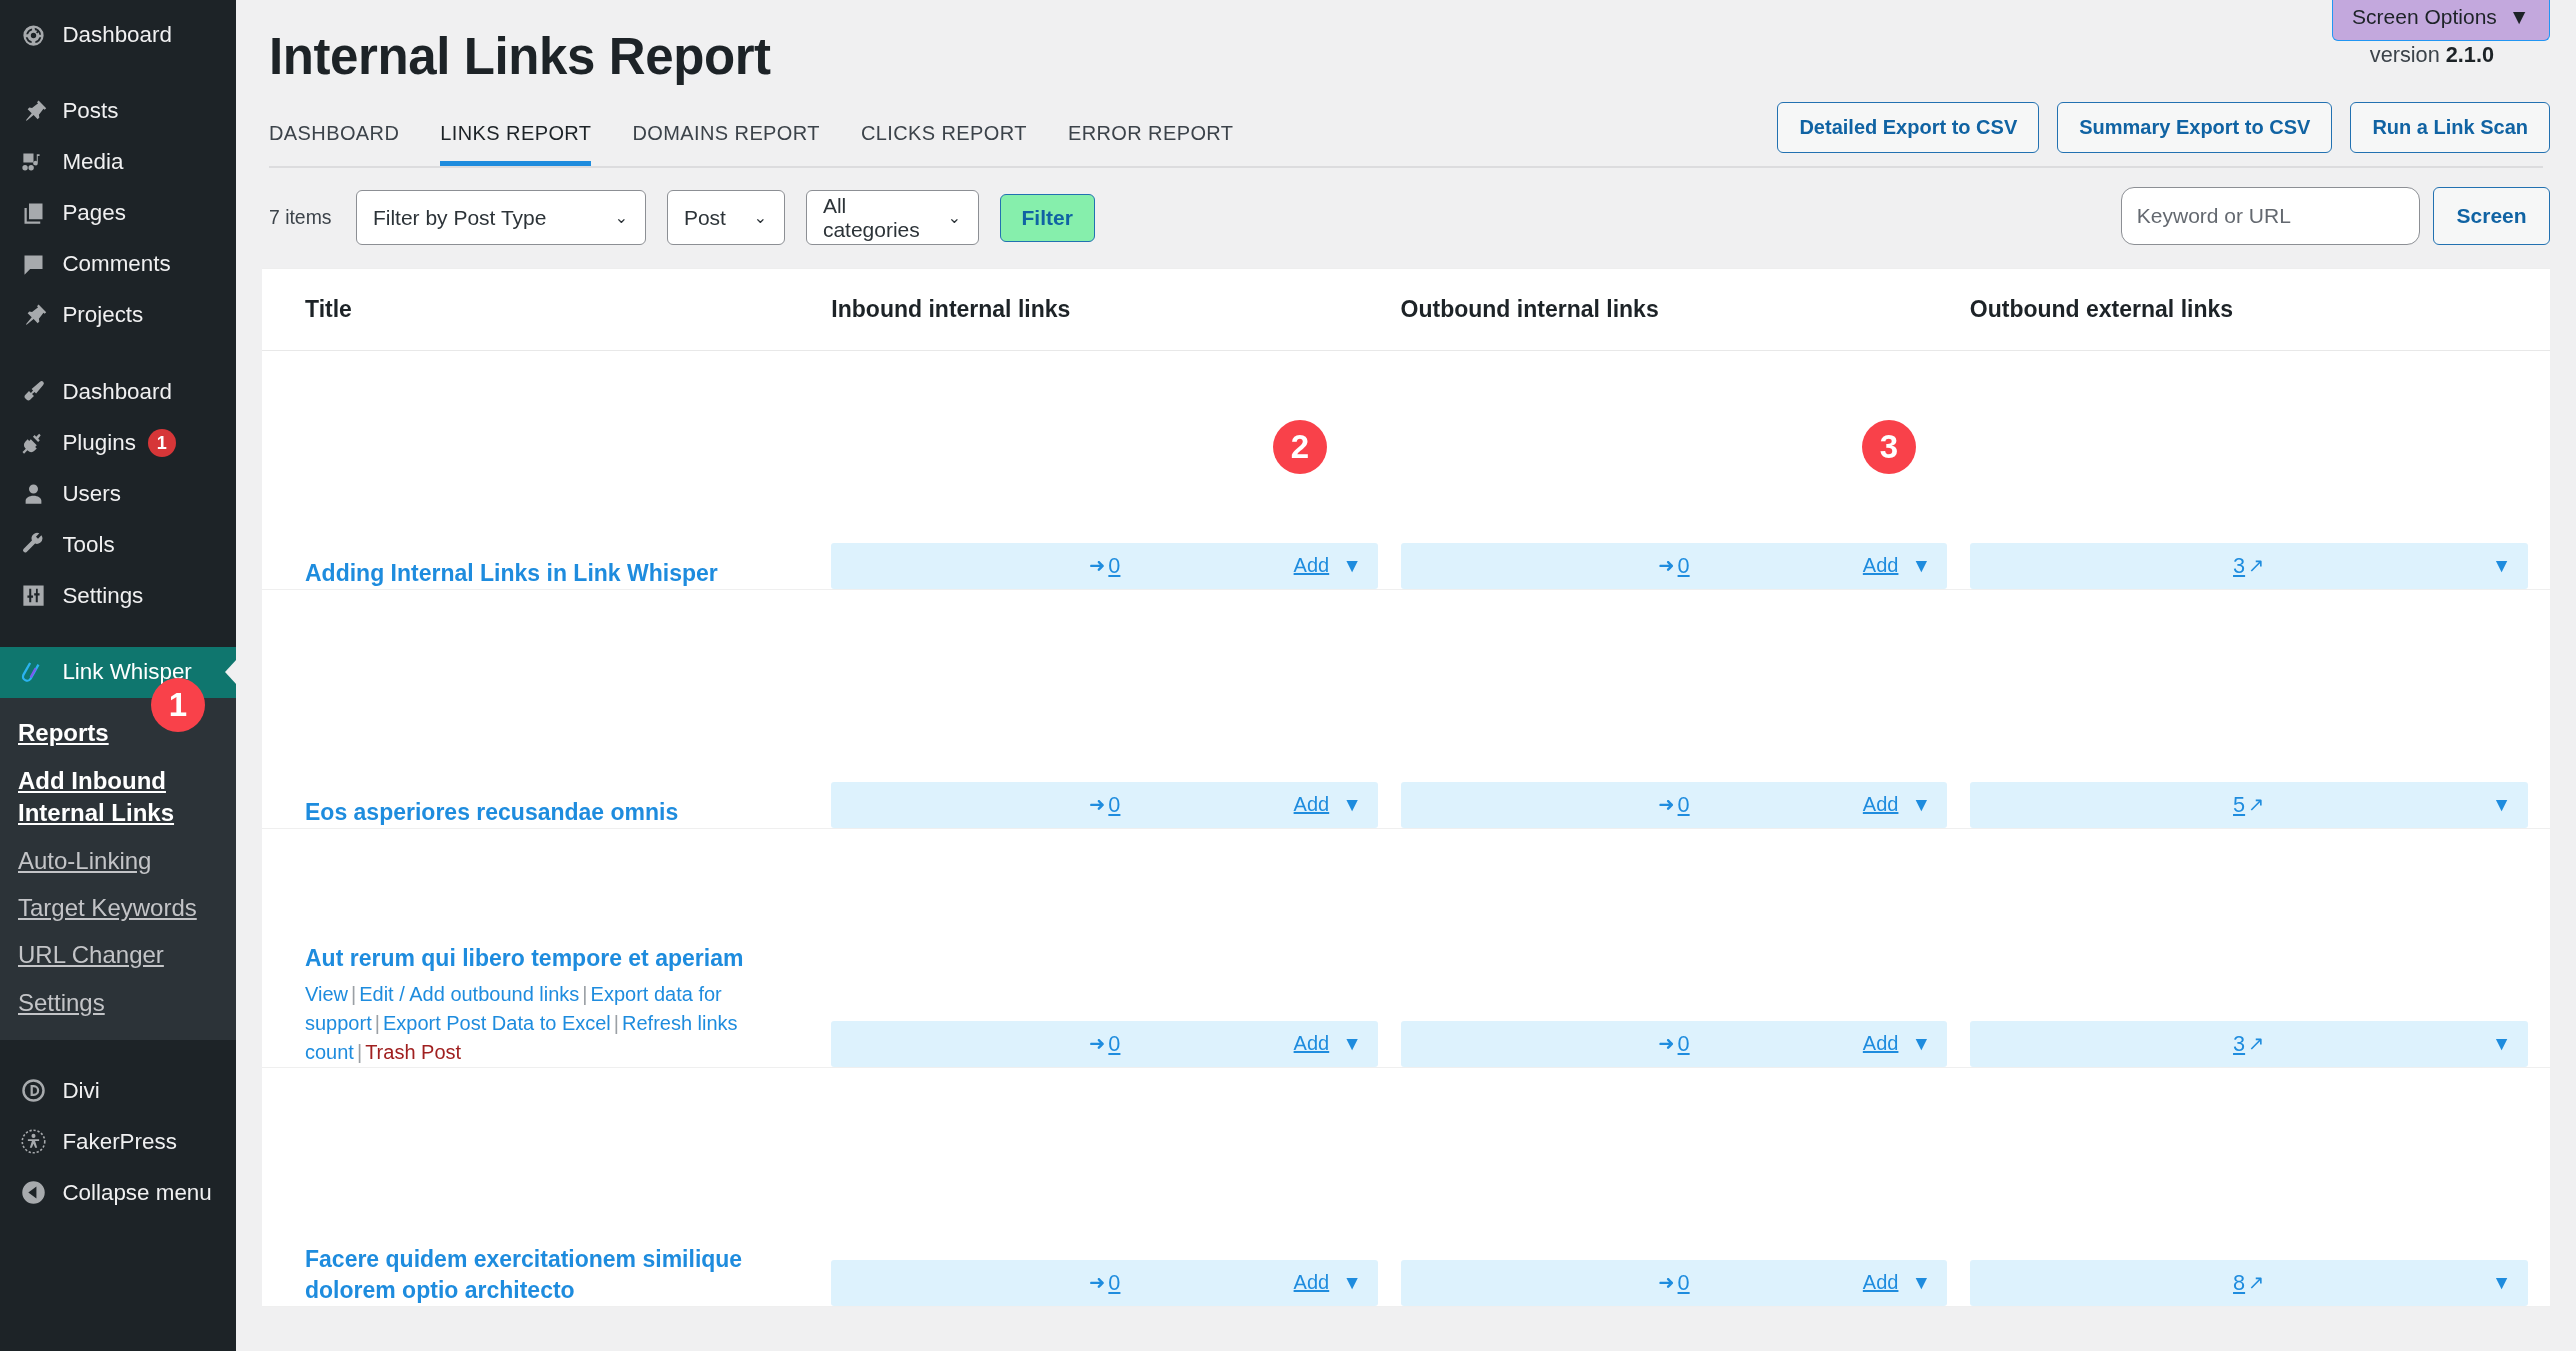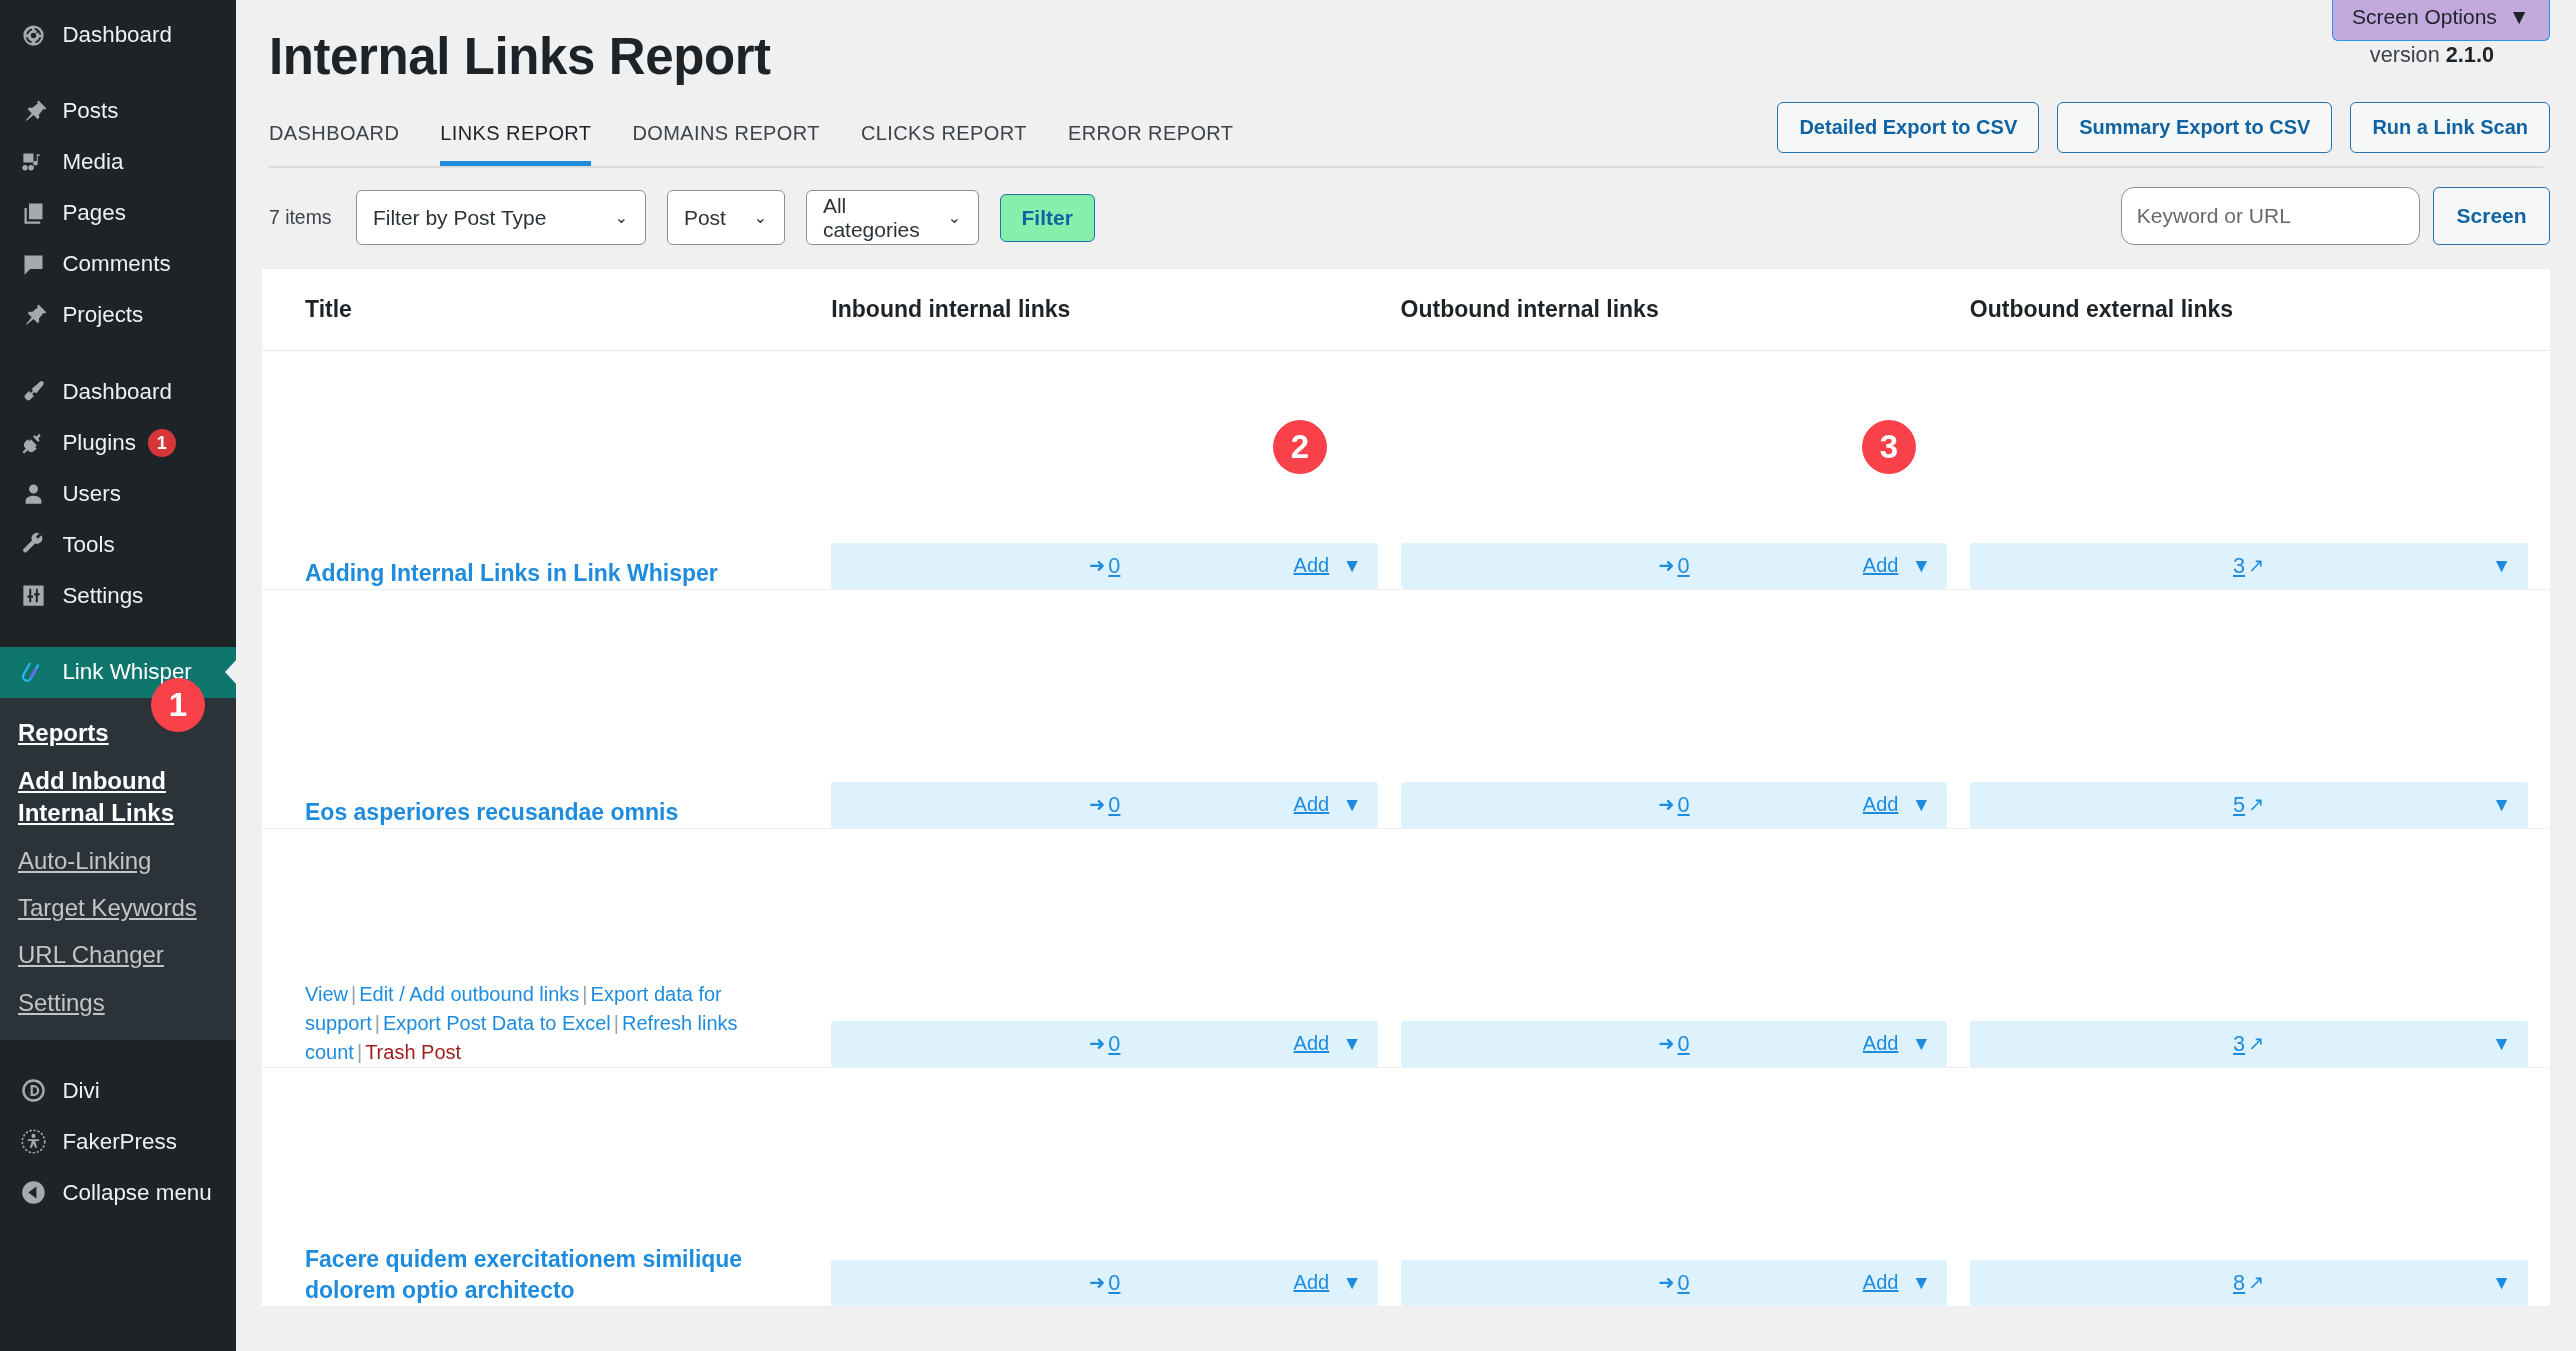--- a/index.html
+++ b/index.html
@@ -536,20 +536,21 @@
             </span>
             <span class="lb-right">
               <span class="lb-caret">▼</span>
             </span>
           </div>
         </div>
       </div>
 
       <div class="trow">
         <div class="cell-title">
+          <span class="row-title">Aut rerum qui libero tempore et aperiam</span>
           <div class="row-actions">
             <a>View</a><span class="sep">|</span><a>Edit / Add outbound links</a><span class="sep">|</span><a>Export data for support</a><span class="sep">|</span><a>Export Post Data to Excel</a><span class="sep">|</span><a>Refresh links count</a><span class="sep">|</span><a class="trash">Trash Post</a>
           </div>
         </div>
         <div class="cell-links">
           <div class="linkbox">
             <span class="lb-count">
               <span class="arrow-in">➜</span>
                 <span class="num">0</span>
             </span>

